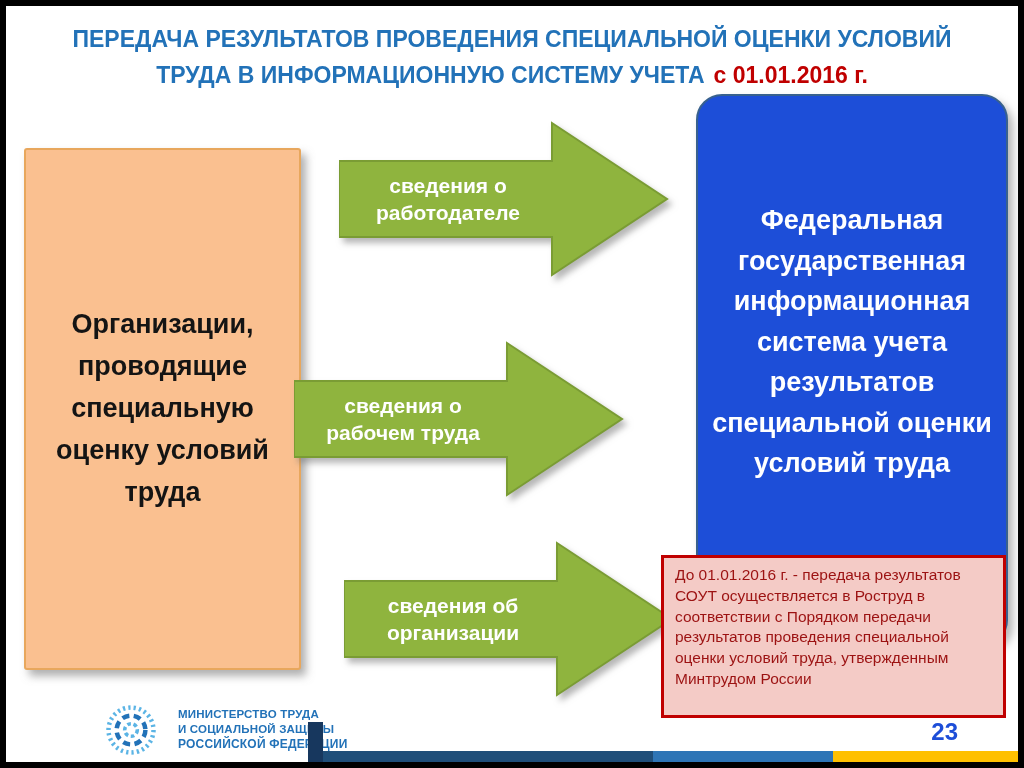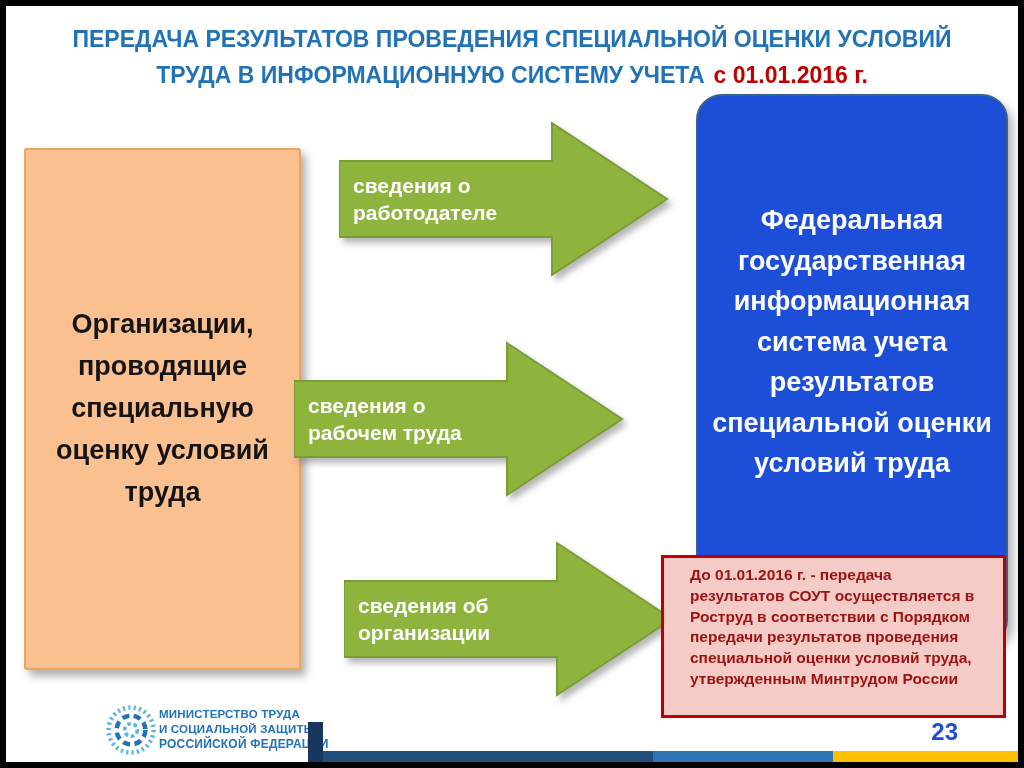--- a/index.html
+++ b/index.html
@@ -28,46 +28,46 @@
   }
 
   .arrow { position:absolute; width:330px; height:160px; }
   .arrow svg { width:100%; height:100%; filter:drop-shadow(4px 5px 3px rgba(110,110,110,.5)); }
   .arrow-1 { left:333px; top:113px; }
   .arrow-2 { left:288px; top:333px; }
   .arrow-3 { left:338px; top:533px; }
   .arrow-label {
     position:absolute; left:0; top:0; width:218px; height:100%;
     display:flex; align-items:center; justify-content:center;
-    text-align:left; color:#ffffff; font-weight:bold;
+    text-align:center; color:#ffffff; font-weight:bold;
     font-size:21px; line-height:1.3; padding:0 14px;
   }
 
   .right-box {
     position:absolute; left:690px; top:88px; width:312px; height:552px;
     background:#1d4ed8; border:2px solid #38618E; border-radius:26px;
     box-shadow:5px 6px 9px rgba(110,110,110,.5);
     display:flex; align-items:center; justify-content:center;
     padding:0 14px;
   }
   .right-box-text {
     color:#ffffff; font-size:27px; font-weight:bold;
     text-align:center; line-height:1.5; margin-top:-56px;
   }
 
   .note-box {
     position:absolute; left:655px; top:549px; width:345px; height:163px;
     background:#F4CBC6; border:3px solid #C00000;
-    padding:7px 26px; color:#9C1212; font-weight:bold;
+    padding:7px 11px; color:#9C1212; font-weight:normal;
     font-size:15.5px; line-height:1.34;
   }
 
   .footer-logo {
     position:absolute; left:98px; bottom:5px;
-    display:flex; align-items:center; gap:1px;
+    display:flex; align-items:center; gap:20px;
   }
   .ministry-text { color:#2272B8; }
   .ministry-line { display:block; font-size:11.5px; font-weight:bold; line-height:1.3; letter-spacing:.2px; }
   .ministry-line.small { font-size:12px; font-weight:bold; }
 
   .page-number {
     position:absolute; right:60px; bottom:16px;
     font-size:24px; font-weight:bold; color:#1d4ed8;
   }
 

